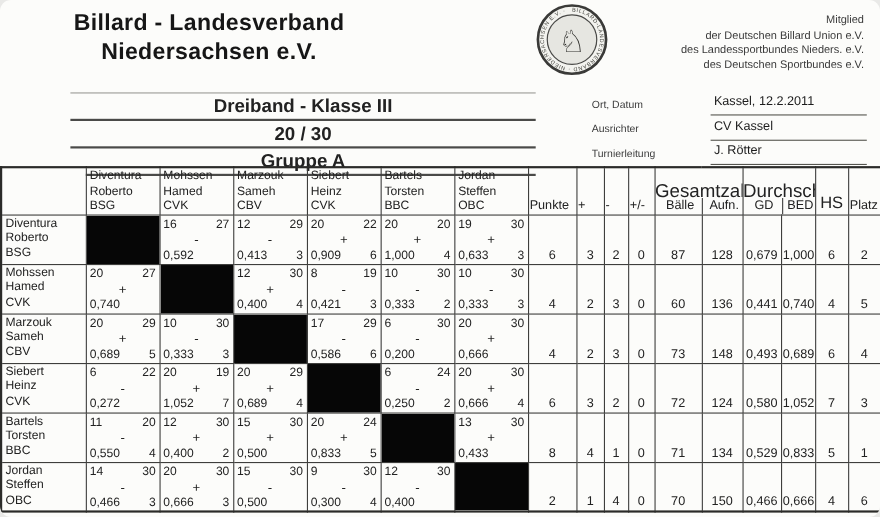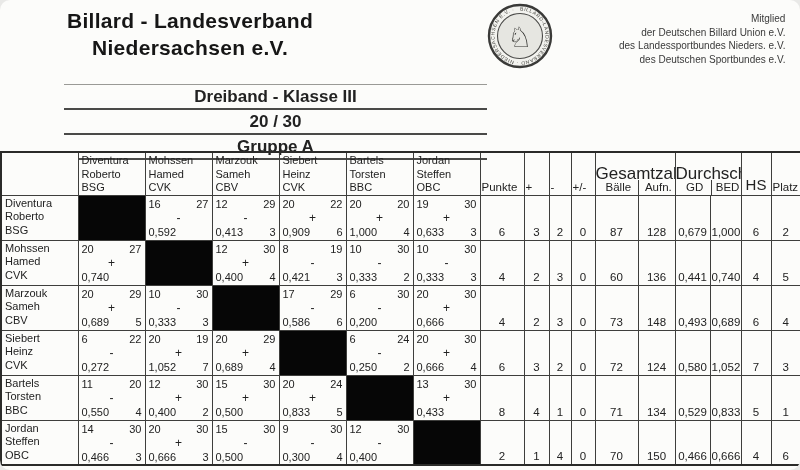--- a/index.html
+++ b/index.html
@@ -73,20 +73,34 @@
     <div>des Landessportbundes Nieders. e.V.</div>
     <div>des Deutschen Sportbundes e.V.</div>
   </div>
 
   <div class="event-box">
     <div class="event-row">Dreiband - Klasse III</div>
     <div class="event-row">20 / 30</div>
     <div class="event-row">Gruppe A</div>
   </div>
 
+  <div class="info-block">
+    <div class="info-row">
+      <div class="info-label">Ort, Datum</div>
+      <div class="info-value">Kassel, 12.2.2011</div>
+    </div>
+    <div class="info-row">
+      <div class="info-label">Ausrichter</div>
+      <div class="info-value">CV Kassel</div>
+    </div>
+    <div class="info-row">
+      <div class="info-label">Turnierleitung</div>
+      <div class="info-value">J. Rötter</div>
+    </div>
+  </div>
 
   <table class="xt">
     <colgroup>
       <col style="width:77px">
       <col style="width:67px">
         <col style="width:67px">
         <col style="width:67px">
       <col style="width:67px">
         <col style="width:67px">
         <col style="width:67px">

